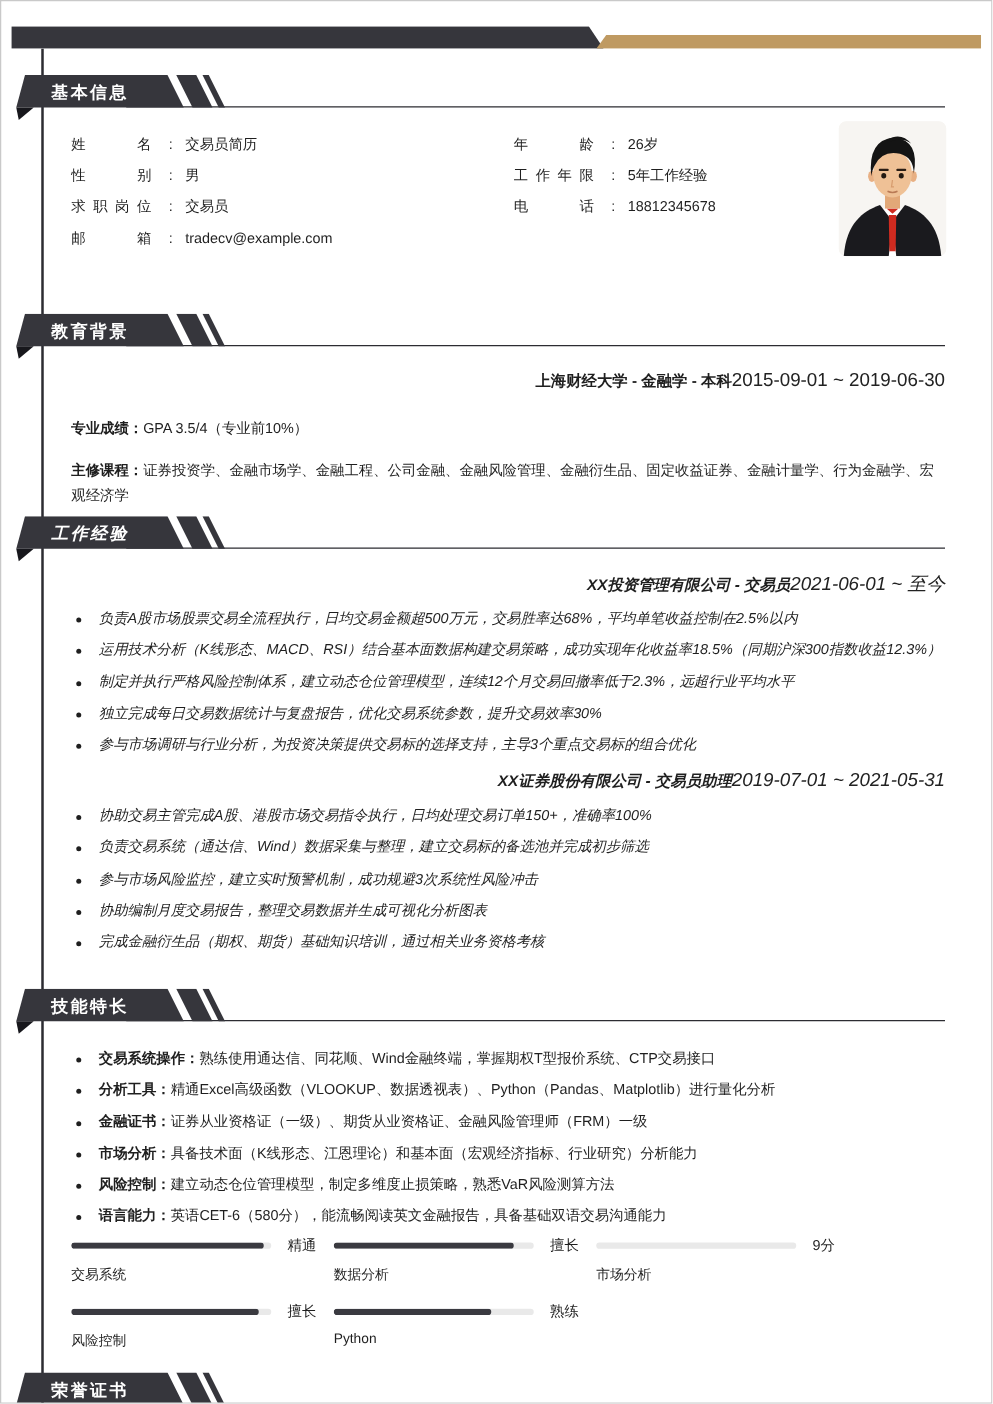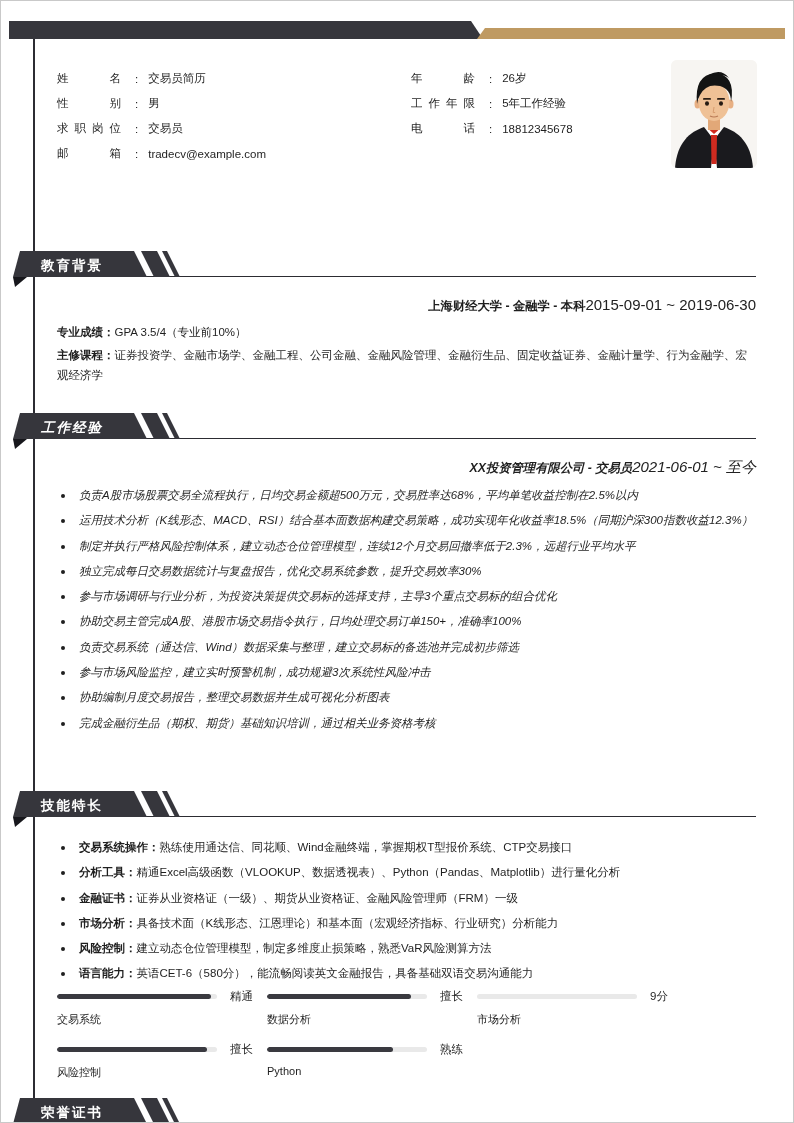--- a/index.html
+++ b/index.html
@@ -48,21 +48,21 @@
   .f-colon { margin:0 10px 0 14px; }
   .photo-box {
     position:absolute; right:36px; top:0px; width:86px; height:108px;
     border-radius:6px; overflow:hidden; background:#f7f5f2;
   }
   
   .entry-head { display:flex; justify-content:flex-end; align-items:baseline;
     height:24px; margin-top:2px; }
   .entry-title { font-size:12.3px; font-weight:bold; }
   .entry-date  { font-size:15px; color:#222; }
-  .edu-line { line-height:19.8px; margin-top:3px; }
+  .edu-line { line-height:19.8px; margin-top:14px; }
   ul.blist { list-style:none; margin-top:4px; }
   ul.blist li { display:flex; margin-bottom:5.5px; line-height:19.8px; }
   .dot { flex:0 0 4px; width:4px; height:4px; border-radius:50%;
     background:#1f1f1f; margin:8px 14px 0 4px; }
   .job2 { margin-top:9px; }
   b { font-weight:bold; }
   
   .bars { display:grid; grid-template-columns:210px 210px 1fr; margin-top:7px; row-gap:17px; }
   .bar-line { display:flex; align-items:center; height:10px; }
   .bar-track { width:160px; height:5px; border-radius:3px; background:#e9e9e9; overflow:hidden; }
@@ -73,20 +73,30 @@
 </head>
 <body>
 
 <div class="page">
 
   <div class="topbar-dark"></div>
   <div class="topbar-gold"></div>
   <div class="vline"></div>
 
   <div class="section" style="top:59px;">
+    <div class="sec-head">
+      <div class="sec-rule"></div>
+      <svg class="banner" width="290" height="37" viewBox="0 0 290 37">
+        <path d="M10,0 L124,0 L137,26 L3,26 Z" fill="#36363c"></path>
+        <path d="M3,26 L17,26 L5,36 Z" fill="#17171c"></path>
+        <path d="M131,0 L147,0 L160,26 L144,26 Z" fill="#36363c"></path>
+        <path d="M152,0 L157,0 L170,26 L165,26 Z" fill="#36363c"></path>
+        <text x="31" y="18.5">基本信息</text>
+      </svg>
+    </div>
     <div class="sec-body" style="position:relative;">
       <div class="info-cols">
         <div class="col-left">
           <div class="f-row">
             <span class="f-label">姓名</span>
             <span class="f-colon">:</span>
             <span class="f-value">交易员简历</span>
           </div>
           <div class="f-row">
             <span class="f-label">性别</span>
@@ -212,20 +222,24 @@
           </li>
         <li>
             <span class="dot"></span>
             <span>独立完成每日交易数据统计与复盘报告，优化交易系统参数，提升交易效率30%</span>
           </li>
         <li>
             <span class="dot"></span>
             <span>参与市场调研与行业分析，为投资决策提供交易标的选择支持，主导3个重点交易标的组合优化</span>
           </li>
       </ul>
+      <div class="entry-head job2">
+        <span class="entry-title">XX证券股份有限公司 - 交易员助理</span>
+        <span class="entry-date">2019-07-01 ~ 2021-05-31</span>
+      </div>
       <ul class="blist">
         <li>
             <span class="dot"></span>
             <span>协助交易主管完成A股、港股市场交易指令执行，日均处理交易订单150+，准确率100%</span>
           </li>
         <li>
             <span class="dot"></span>
             <span>负责交易系统（通达信、Wind）数据采集与整理，建立交易标的备选池并完成初步筛选</span>
           </li>
         <li>

